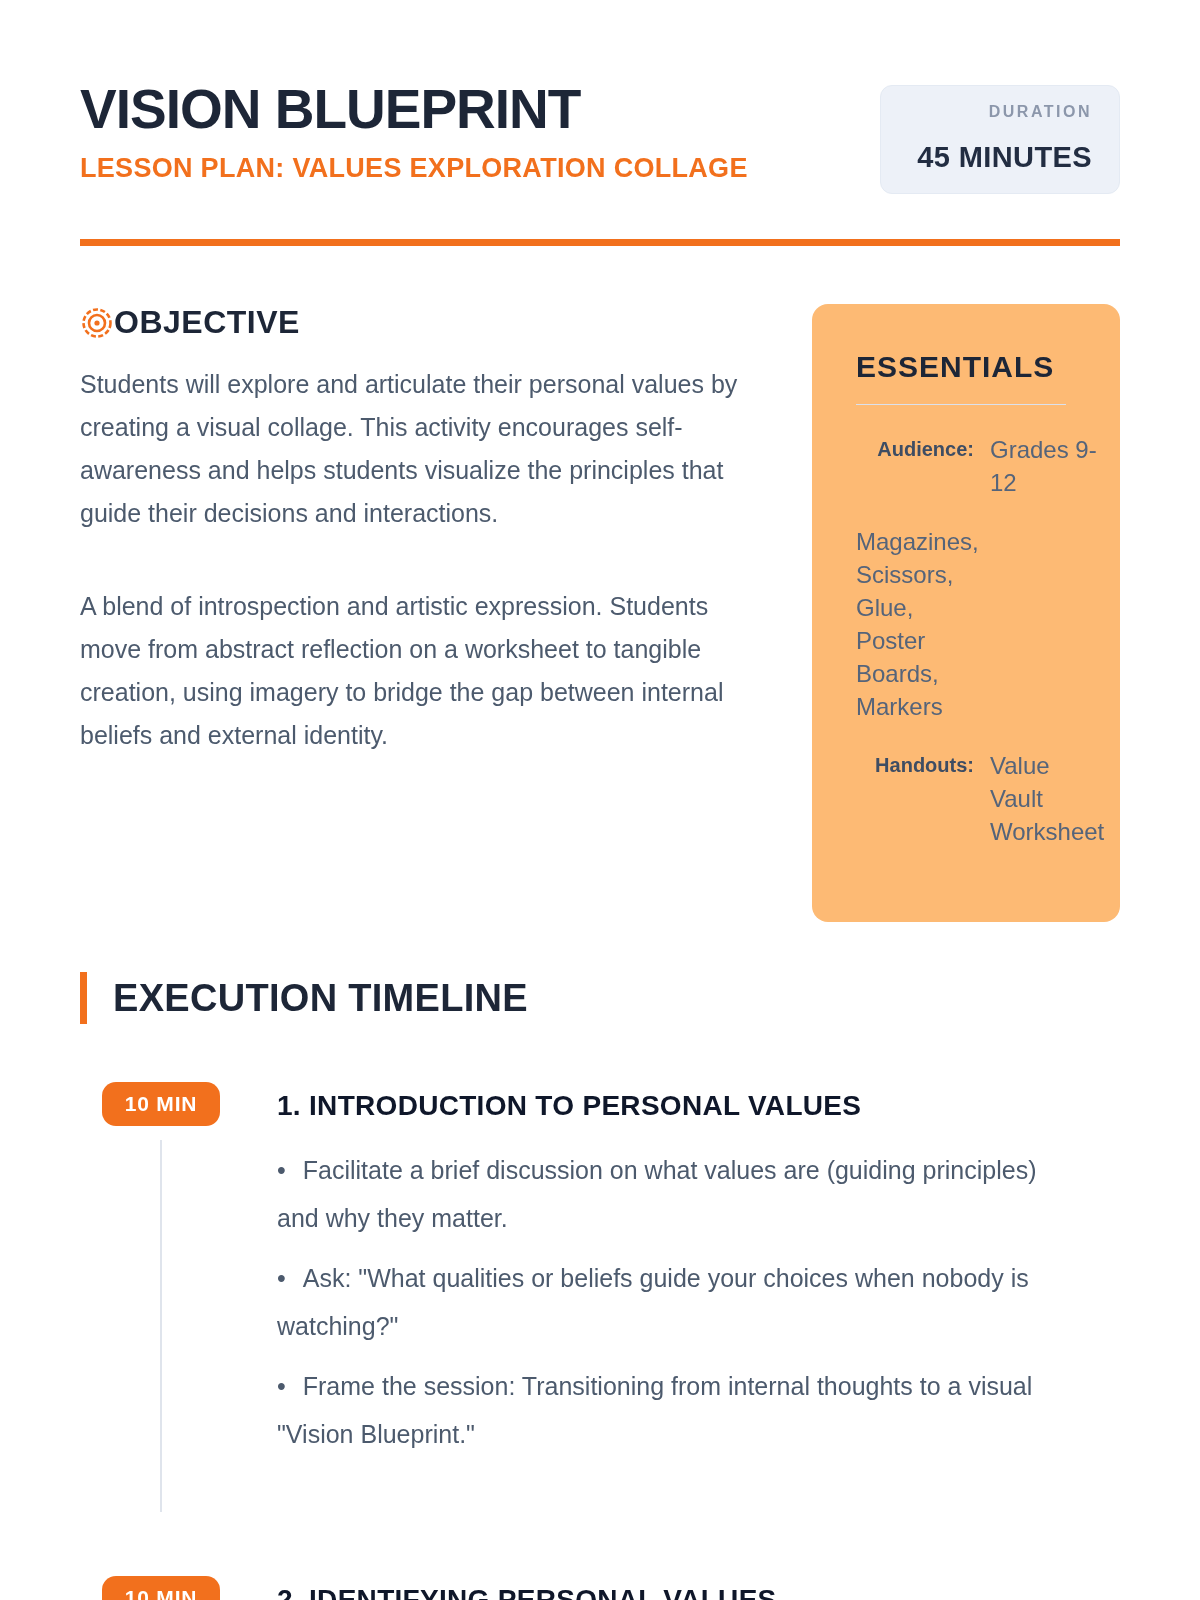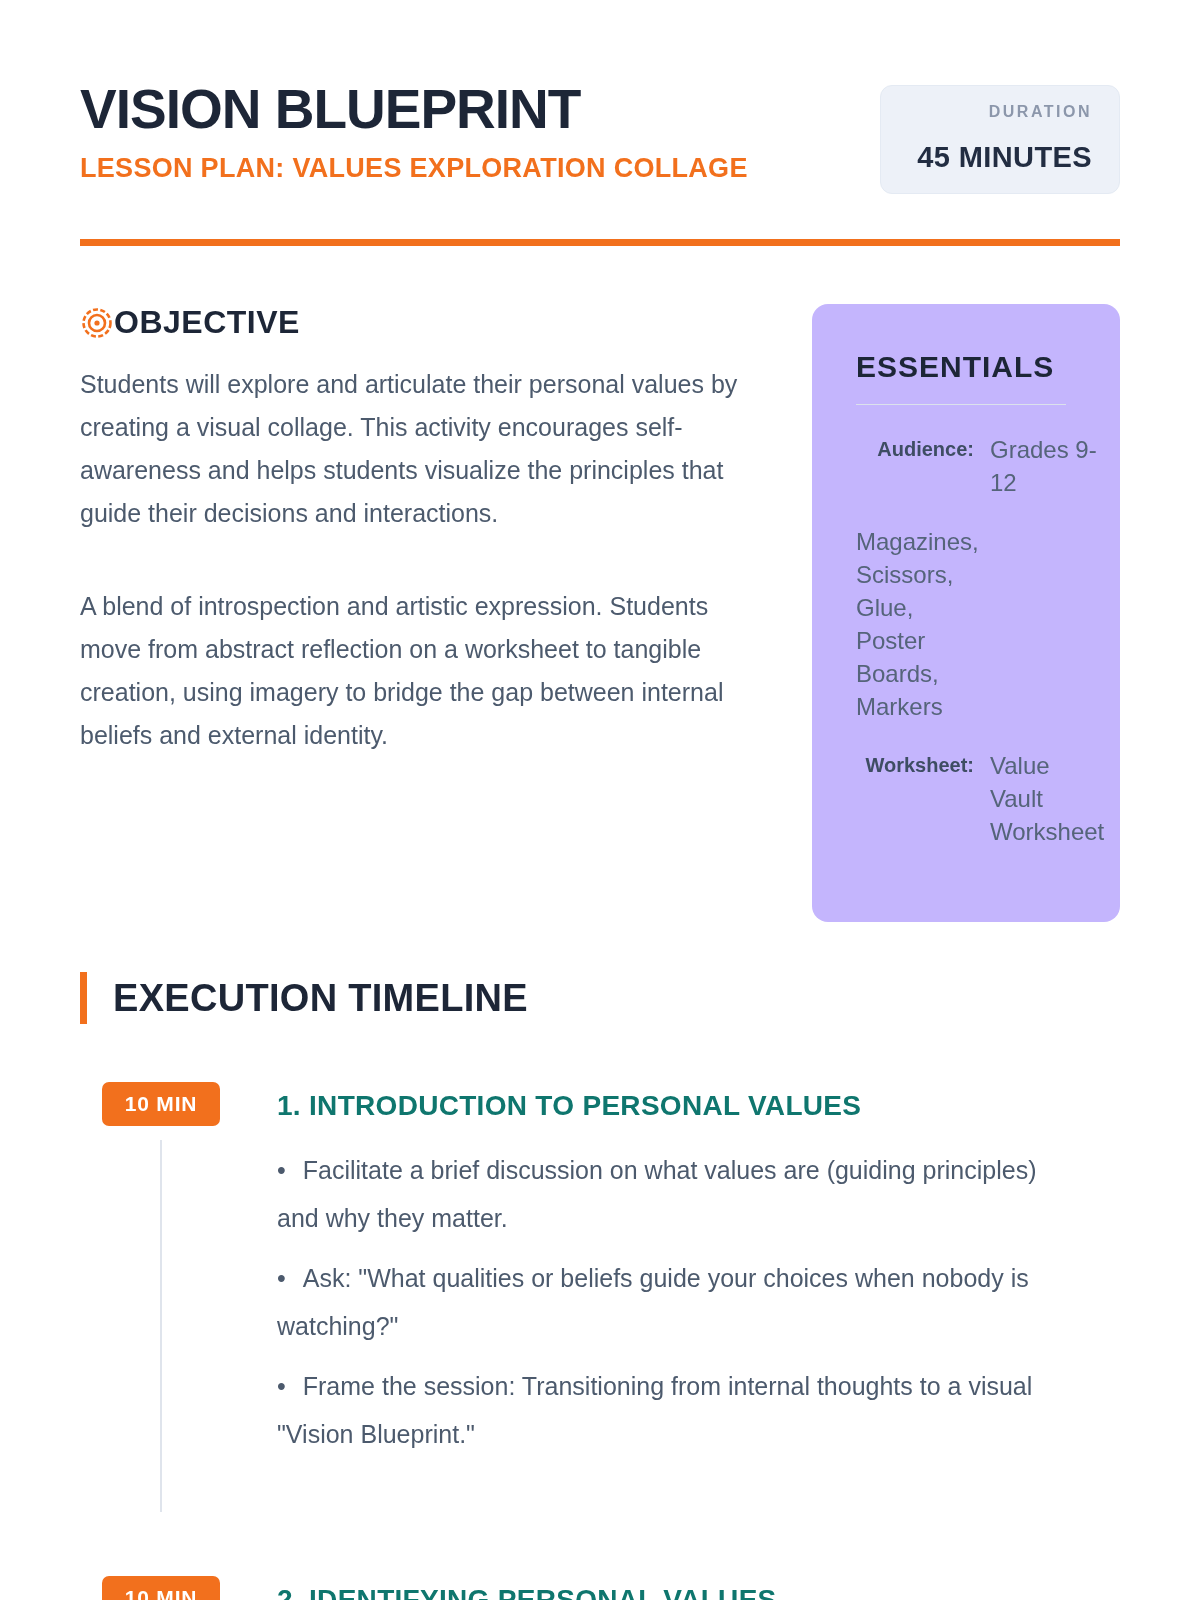--- a/index.html
+++ b/index.html
@@ -40,48 +40,48 @@
   .section-head svg { display: block; }
 
   .body-text {
     margin-top: 22px; font-size: 25px; line-height: 43px; color: #4c5a6d;
   }
   .approach-block { margin-top: 50px; }
 
   
   .essentials-card {
     margin-left: auto; width: 308px; flex: 0 0 308px;
-    background: #c4b5fd; border-radius: 16px;
+    background: #fdba74; border-radius: 16px;
     padding: 46px 12px 48px 44px; min-height: 590px;
   }
   .essentials-heading { font-size: 30px; font-weight: 800; letter-spacing: 1px; color: #1d2637; }
   .essentials-divider { margin-top: 20px; height: 1px; background: #dbe1ec; width: 210px; }
   .ess-rows { margin-top: 28px; }
   .ess-row { display: flex; gap: 16px; margin-bottom: 26px; }
   .ess-label { width: 118px; flex: 0 0 118px; text-align: right; font-size: 20px; font-weight: 700; color: #3e4d63; line-height: 33px; }
   .ess-value { width: 122px; font-size: 24px; color: #55647a; line-height: 33px; }
 
   
   .timeline-section { margin-top: 50px; }
   .timeline-head { display: flex; align-items: center; gap: 26px; }
   .accent-bar { width: 7px; height: 52px; background: #f2701d; flex: 0 0 7px; }
   .timeline-head h2 { font-size: 38px; font-weight: 800; letter-spacing: 0.3px; color: #1d2637; }
 
   .t-items { margin-top: 58px; margin-left: 22px; }
   .t-item { display: flex; align-items: stretch; }
   .t-item + .t-item { margin-top: 64px; }
   .t-left { width: 175px; flex: 0 0 175px; display: flex; flex-direction: column; }
   .t-badge {
-    width: 118px; height: 44px; background: #f2701d; border-radius: 7px;
+    width: 118px; height: 44px; background: #f2701d; border-radius: 14px;
     color: #ffffff; font-size: 21px; font-weight: 700; letter-spacing: 0.8px;
     display: flex; align-items: center; justify-content: center;
   }
   .t-connector { width: 2px; flex: 1; background: #dfe4ec; margin-left: 58px; margin-top: 14px; }
   .t-content { max-width: 780px; padding-bottom: 42px; }
-  .t-title { font-size: 28px; font-weight: 800; letter-spacing: 0.3px; color: #0f766e; margin-top: 8px; }
+  .t-title { font-size: 28px; font-weight: 800; letter-spacing: 0.3px; color: #0f172a; margin-top: 8px; }
   .t-bullets { list-style: none; margin-top: 24px; }
   .t-bullets li { font-size: 25px; line-height: 48px; color: #4c5a6d; margin-bottom: 12px; }
   .t-bullets li::before { content: "\2022"; color: #4c5a6d; margin-right: 17px; }
 </style>
 </head>
 <body>
 
 <div class="page">
 
   <div class="header">
@@ -125,21 +125,21 @@
       <div class="essentials-divider"></div>
       <div class="ess-rows" id="ess-rows">
           <div class="ess-row">
             <div class="ess-label">Audience:</div>
             <div class="ess-value">Grades 9-12</div>
           </div>
           <div class="ess-row">
             <div class="ess-value">Magazines, Scissors, Glue, Poster Boards, Markers</div>
           </div>
           <div class="ess-row">
-            <div class="ess-label">Worksheet:</div>
+            <div class="ess-label">Handouts:</div>
             <div class="ess-value">Value Vault Worksheet</div>
           </div>
         </div>
     </aside>
   </div>
 
   <div class="timeline-section">
     <div class="timeline-head">
       <div class="accent-bar"></div>
       <h2>EXECUTION TIMELINE</h2>

